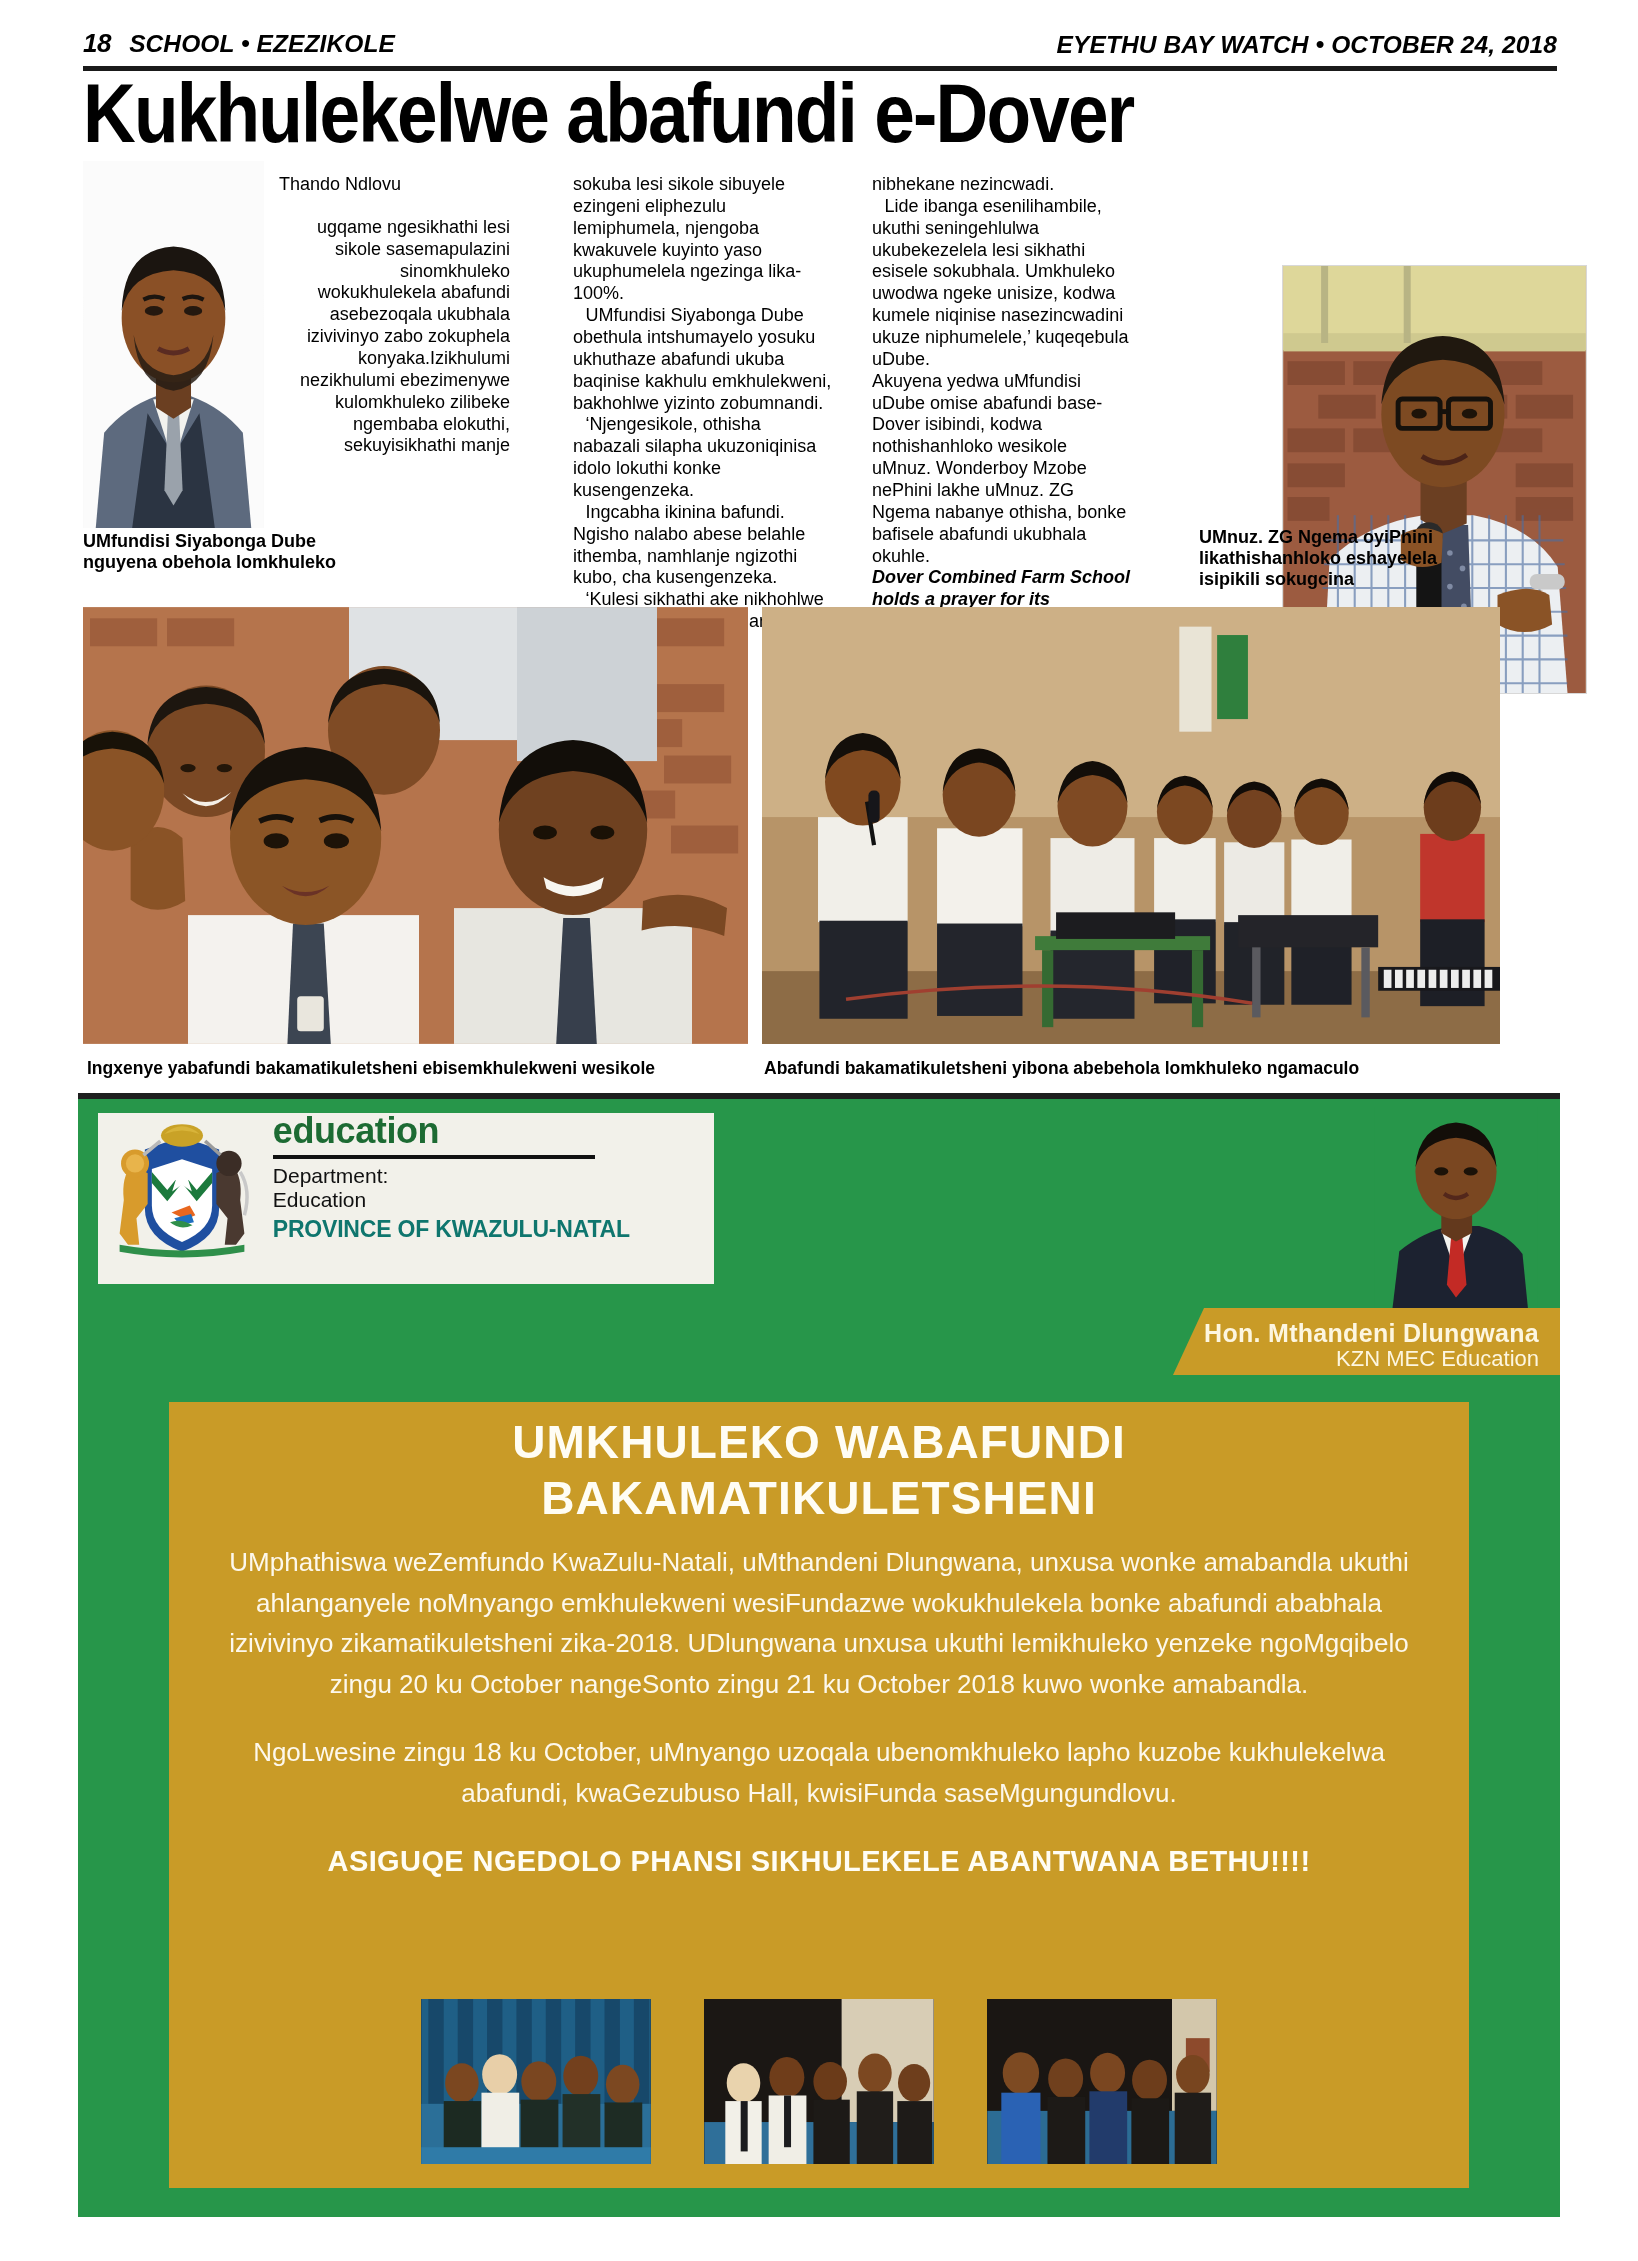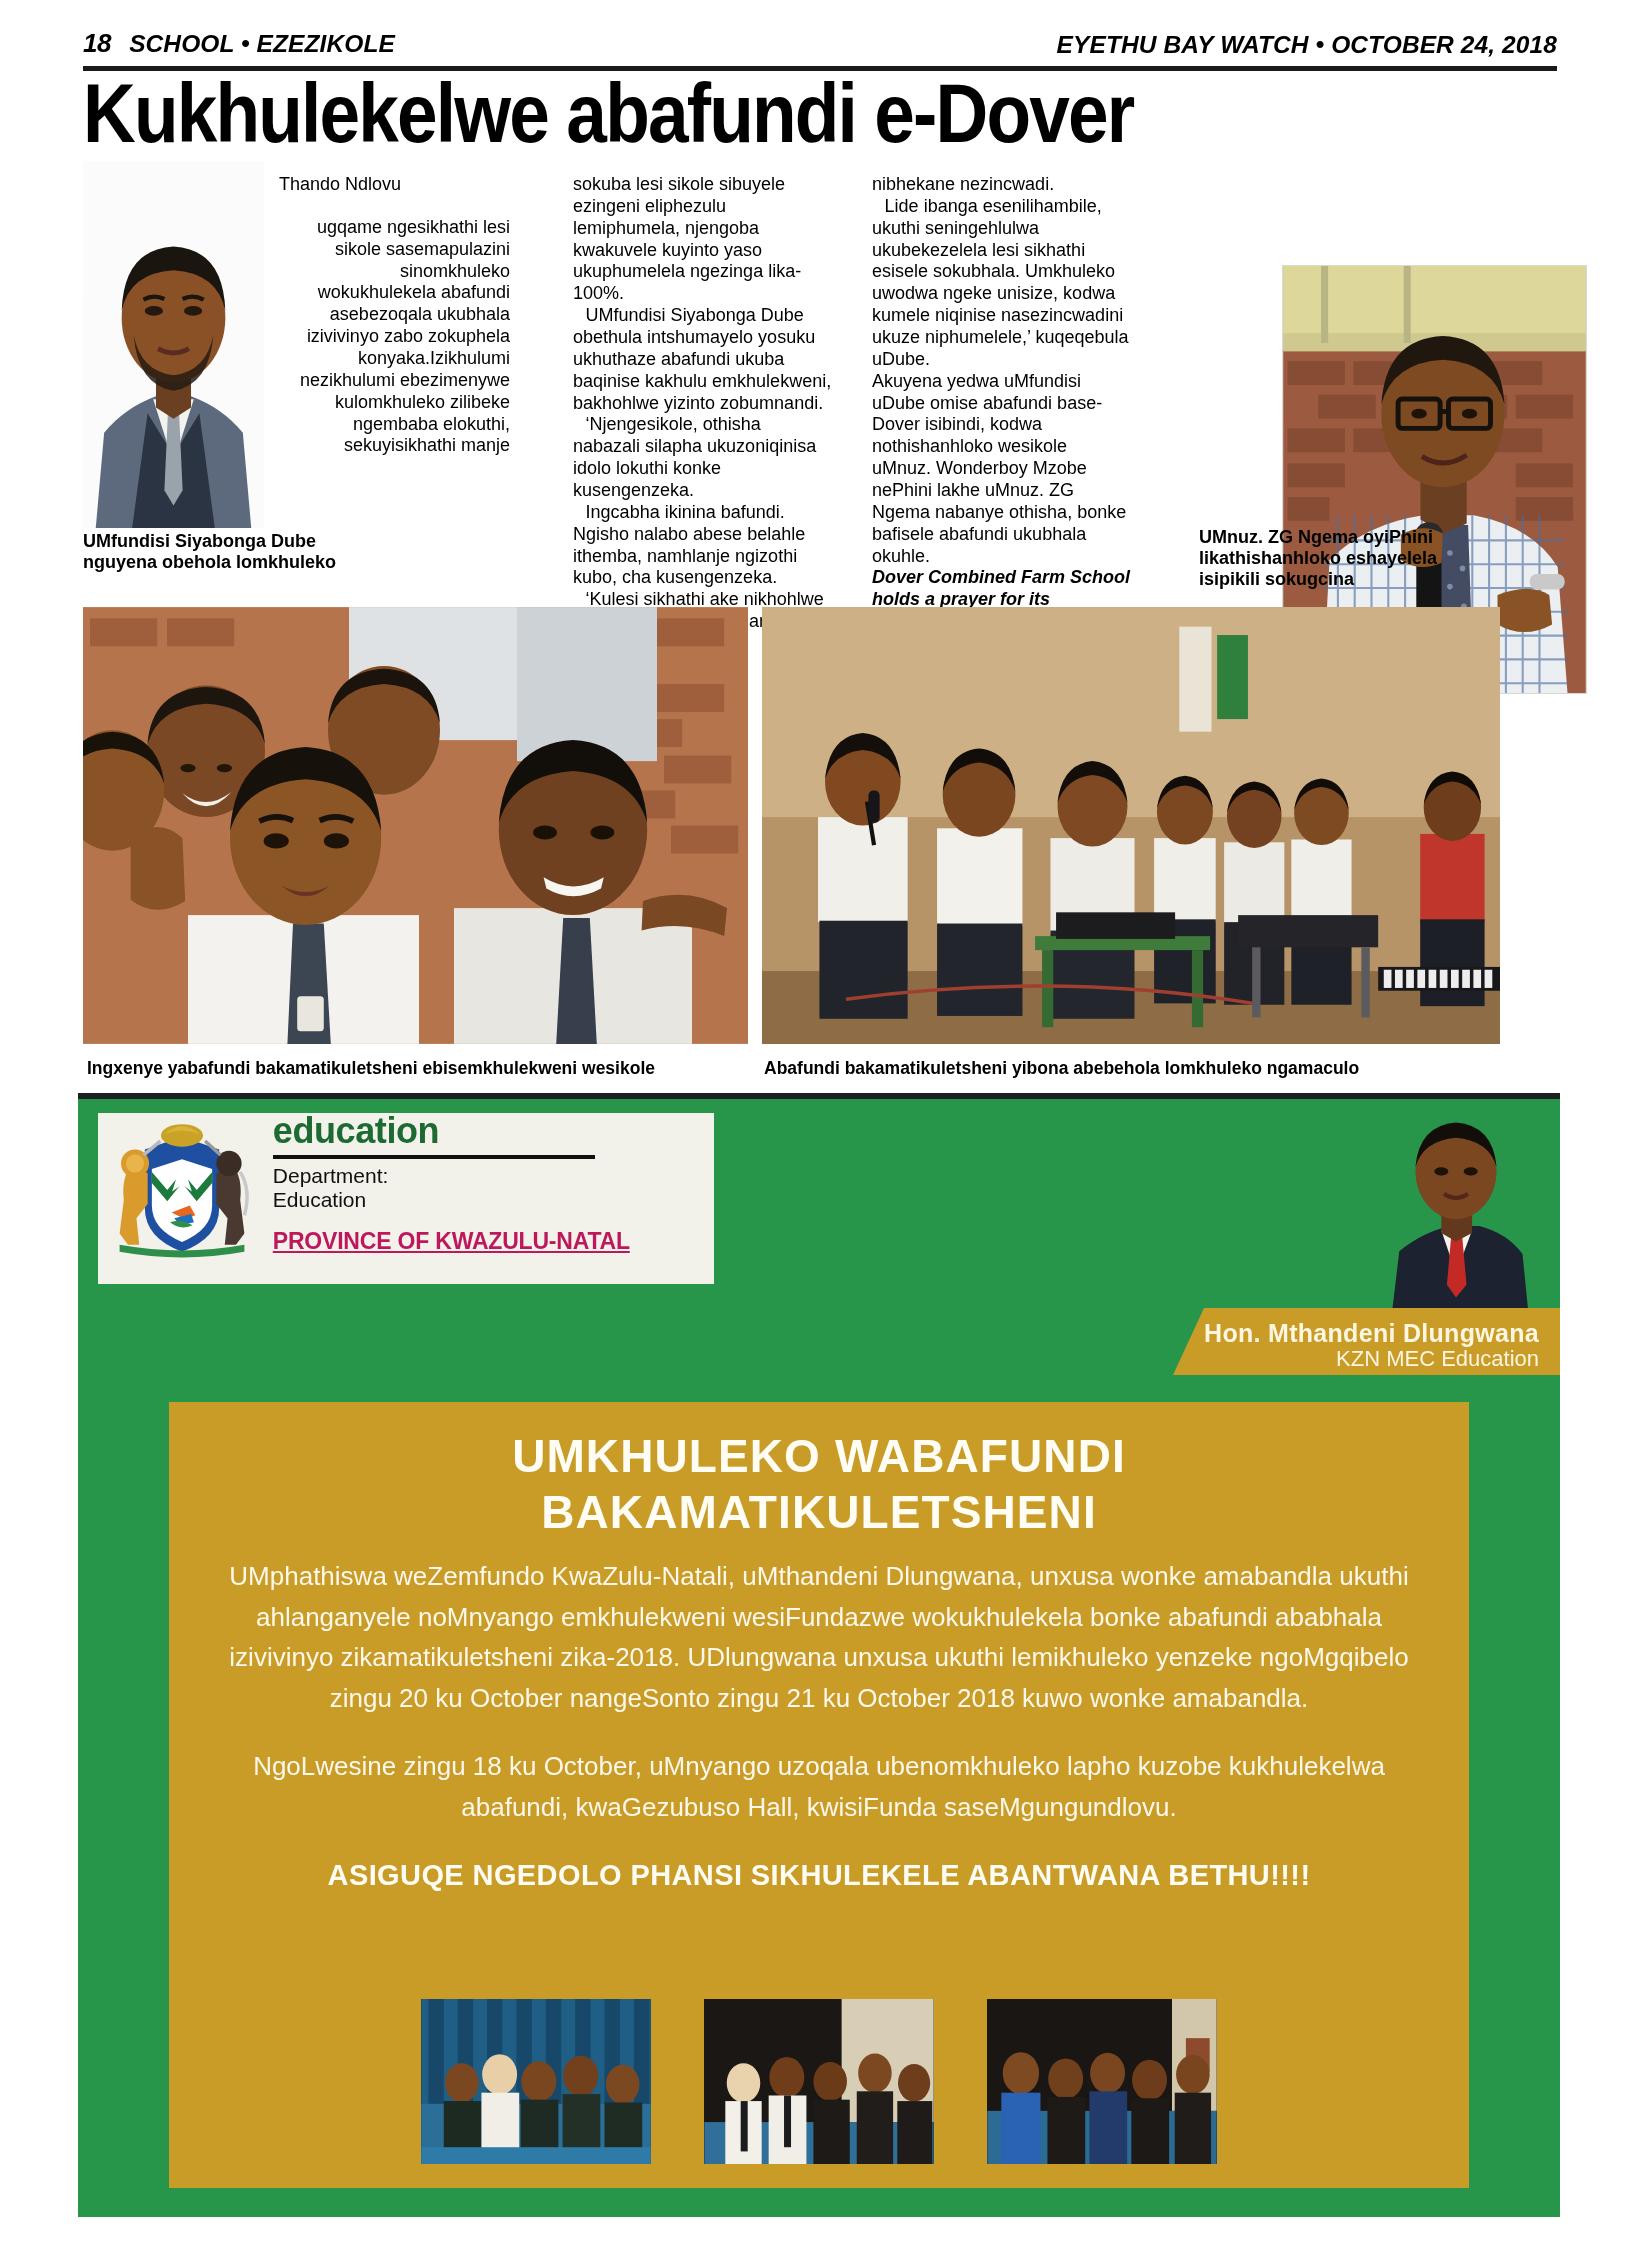--- a/index.html
+++ b/index.html
@@ -99,21 +99,21 @@
     display:flex; align-items:flex-start; padding-left:9.8px; box-sizing:border-box;
   }
   .coat { width:150px; height:150px; position:relative; flex:0 0 auto; }
   .logo-text { margin-left:15.4px; }
   .logo-edu {
     font-size:36px; font-weight:700; color:#1d6b33; letter-spacing:-0.4px;
     line-height:1;
   }
   .logo-rule { width:322px; height:4.9px; background:#111; margin:5.6px 0 4.9px 0; }
   .logo-dept { font-size:21px; line-height:1.12; color:#111; }
-  .logo-prov { font-size:23px; font-weight:700; color:#be185d; margin-top:17px; letter-spacing:-0.2px;text-decoration:underline; }
+  .logo-prov { font-size:23px; font-weight:700; color:#0f766e; margin-top:5px; letter-spacing:-0.2px; }
 
   
   .mec-photo {
     position:absolute; right:22.4px; top:8.4px; width:164px; height:203px;
     overflow:hidden;
   }
   .mec-ribbon {
     position:absolute; right:0px; top:209px; width:387px; height:67px;
     background:#c99b27;
     clip-path:polygon(31px 0, 100% 0, 100% 100%, 0 100%);
@@ -121,21 +121,21 @@
     text-align:right; padding:11px 21px 0 0; box-sizing:border-box;
   }
   .mec-name { font-size:25px; font-weight:700; letter-spacing:0.3px; line-height:1.12; }
   .mec-role { font-size:22px; line-height:1.12; }
 
   
   .ad-panel {
     position:absolute; left:91px; top:303px; width:1300px; height:786px;
     background:#c99b27;
     text-align:center; color:#fdfbef;
-    padding-top:26px; box-sizing:border-box;
+    padding-top:12px; box-sizing:border-box;
   }
   .ad-h1 {
     font-size:46px; font-weight:700; letter-spacing:1.1px; line-height:1.22;
     color:#fffdf4;
   }
   .ad-body {
     font-size:26px; line-height:1.56; margin-top:16px;
     padding:0 43px; color:#fdf8ec; font-weight:400;
   }
   .ad-body2 { margin-top:28px; }

